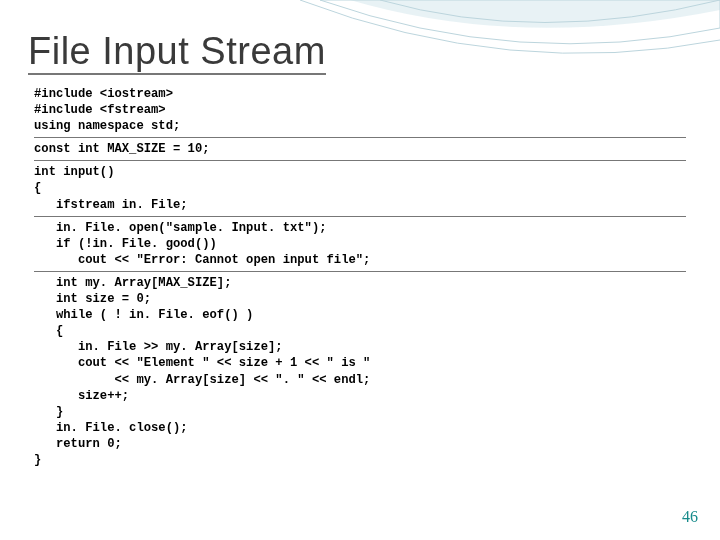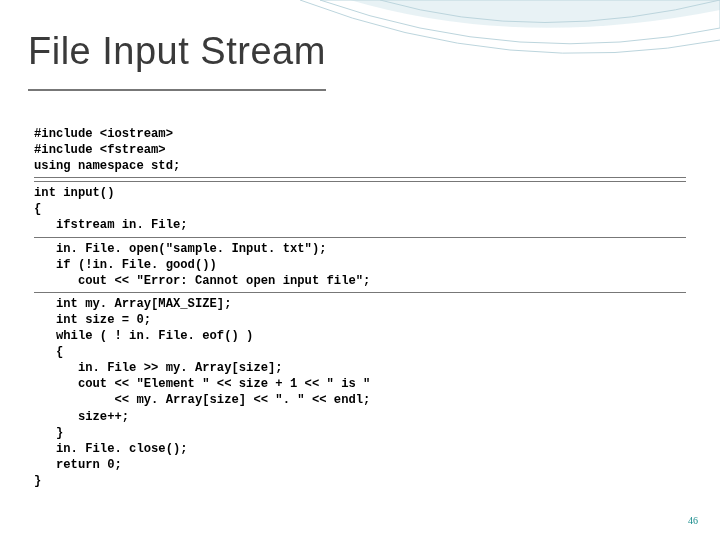--- a/index.html
+++ b/index.html
@@ -29,48 +29,47 @@
     top: 30px;
     left: 28px;
     font-size: 38px;
     font-weight: 400;
     color: #3a3a3a;
     letter-spacing: 0.5px;
   }
   .title .underline {
     display: inline-block;
     border-bottom: 2px solid #777;
-    padding-bottom: 16px;
+    padding-bottom: 0px;
   }
   .content {
     position: absolute;
     top: 86px;
     left: 34px;
     right: 34px;
-    margin-top: 40px;
   }
   .code-block {
     font-family: "Courier New", monospace;
     font-weight: bold;
     font-size: 12.2px;
     line-height: 1.32;
     color: #000;
     white-space: pre;
   }
   hr.sep {
     border: none;
     border-top: 1px solid #777;
     margin: 3px 0 3px 0;
   }
   .page-num {
     position: absolute;
     bottom: 14px;
     right: 22px;
     font-family: Georgia, serif;
-    font-size: 10px;
+    font-size: 16px;
     color: #178b8b;
   }
 </style>
 </head>
 <body>
 
 <div class="bg-curve">
   <svg viewBox="0 0 720 80" preserveAspectRatio="none">
     <path d="M 350 0 Q 520 50 720 10 L 720 0 Z" fill="#d8e9ef" opacity="0.6"></path>
     <path d="M 320 0 Q 520 70 720 28 L 720 0 Z" fill="none" stroke="#bcd5dd" stroke-width="1"></path>
@@ -81,20 +80,21 @@
 
 <div class="title">
   <span class="underline">File Input Stream</span>
 </div>
 
 <div class="content">
   <div class="code-block">#include &lt;iostream&gt;
 #include &lt;fstream&gt;
 using namespace std;</div>
   <hr class="sep">
+  <div class="code-block">const int MAX_SIZE = 10;</div>
   <hr class="sep">
   <div class="code-block">int input()
 {
    ifstream in. File;</div>
   <hr class="sep">
   <div class="code-block">   in. File. open("sample. Input. txt");
    if (!in. File. good())
       cout &lt;&lt; "Error: Cannot open input file";</div>
   <hr class="sep">
   <div class="code-block">   int my. Array[MAX_SIZE];

